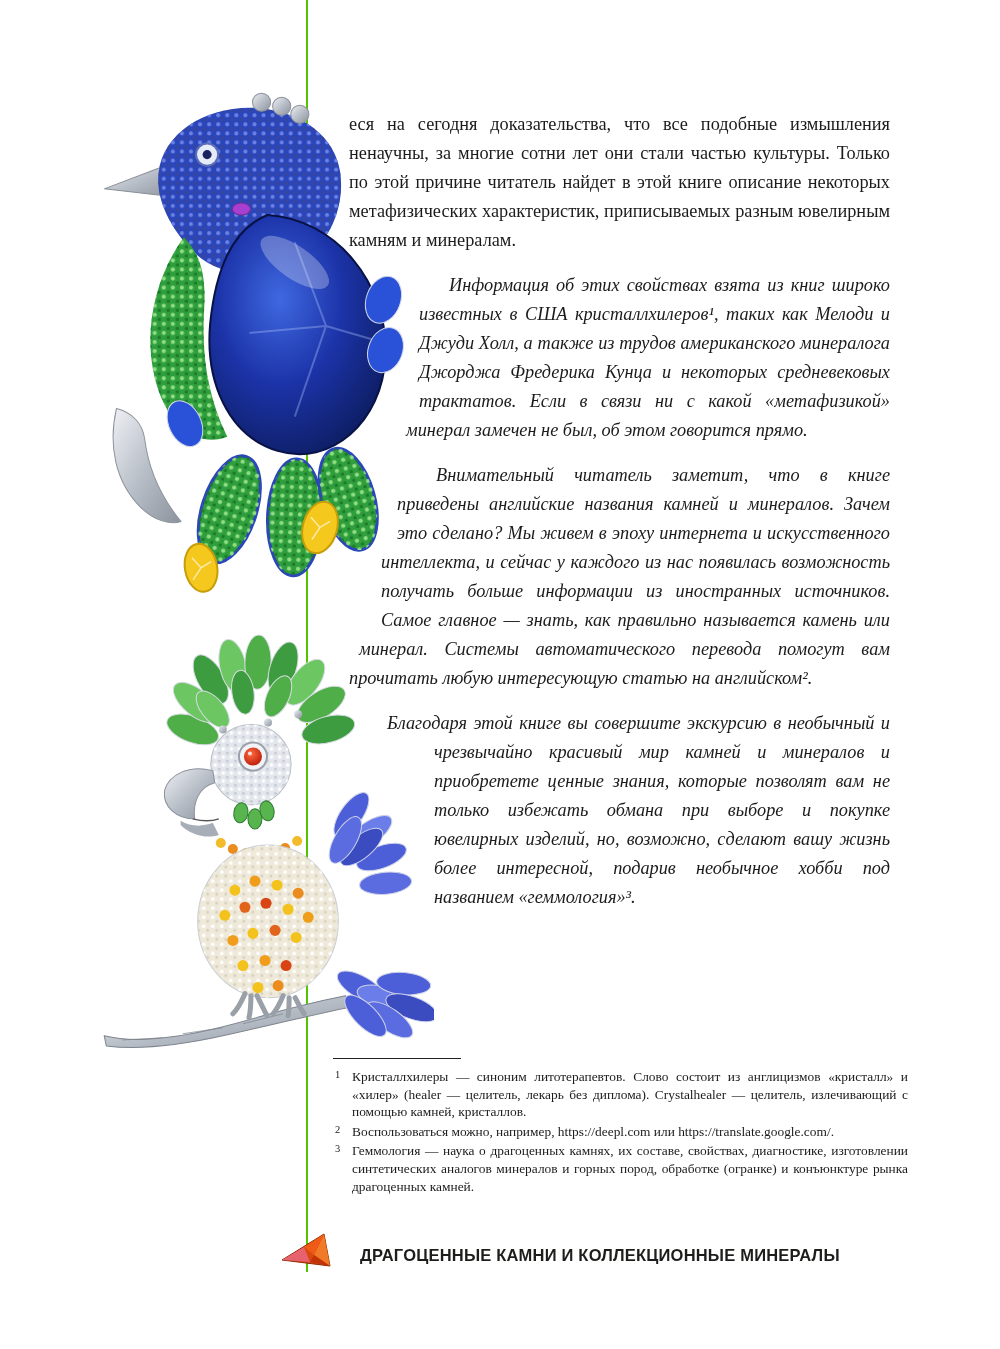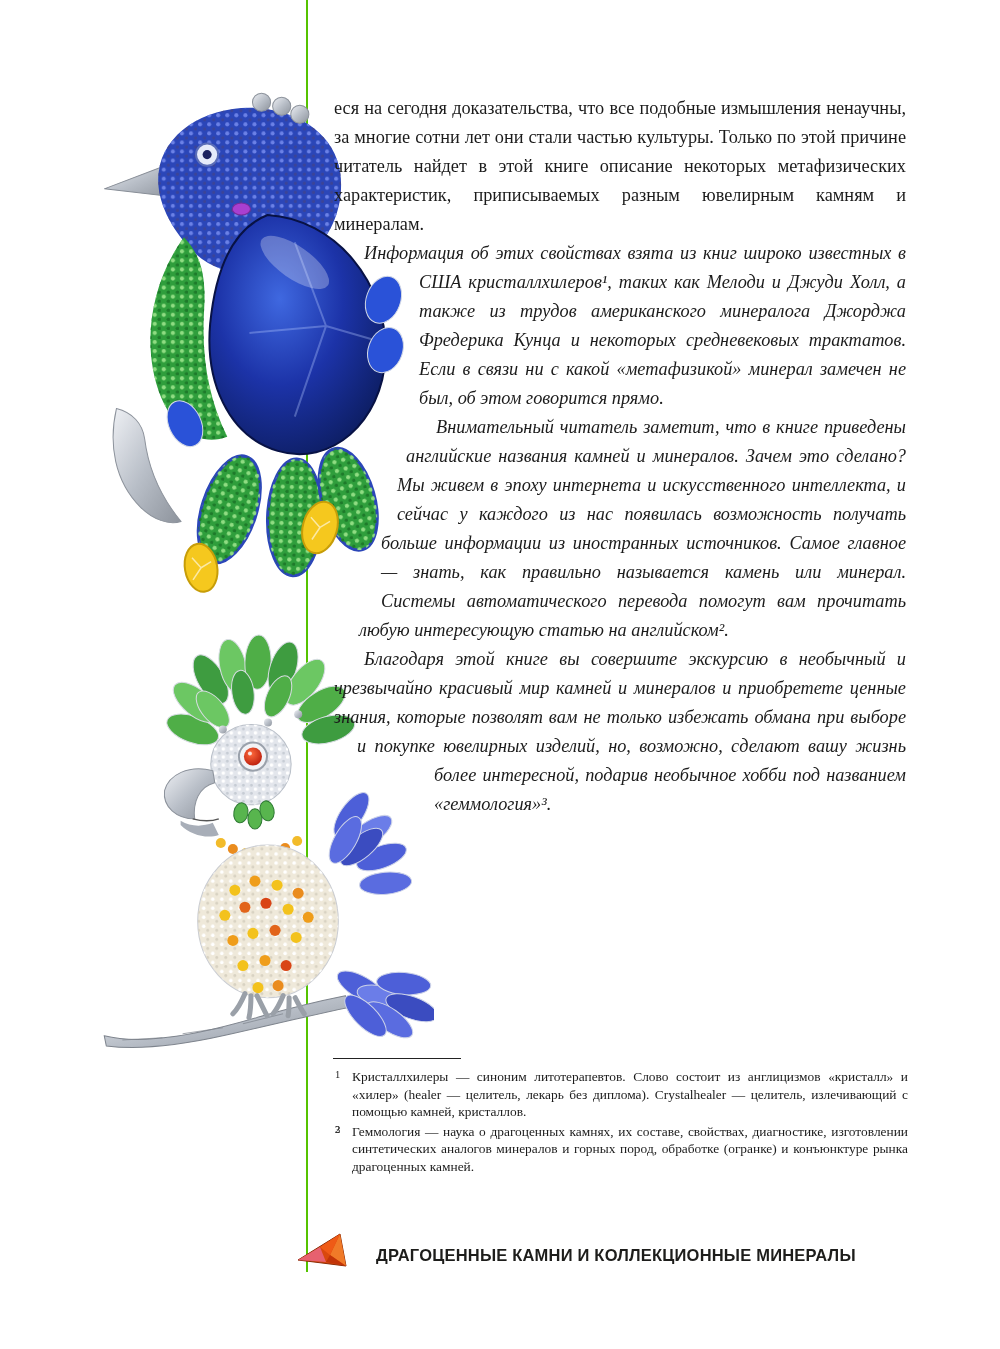--- a/index.html
+++ b/index.html
@@ -13,30 +13,30 @@
   .fig2 {left:92px; top:634px; width:342px; height:432px;}
   .text-col {
     position:absolute; left:333px; top:94px; width:573px; z-index:3;
     font-size:18.3px; line-height:29px; text-align:justify;
     hyphens:auto; -webkit-hyphens:auto;
   }
   .spacer {float:left; clear:left;}
   .s1{width:1px;height:174px} .s2{width:86px;height:145px} .s3{width:73px;height:58px}
   .s4{width:64px;height:58px} .s5{width:48px;height:87px} .s6{width:26px;height:29px}
   .s7{width:1px;height:87px}  .s8{width:24px;height:29px}  .s9{width:101px;height:210px}
-  p.body-p {margin:0; padding:0;}
+  p.body-p {margin:16px; padding:0;}
   p.indent {text-indent:30px;font-style:italic;}
   .footnotes {
     position:absolute; left:333px; top:1058px; width:575px; z-index:3;
     font-size:13.4px; line-height:17.6px; text-align:justify;
   }
   .fn-rule {width:128px; border-top:1.5px solid #222222; margin-bottom:9px;}
   .fn {position:relative; padding-left:19px; margin-bottom:2px;}
   .fn-num {position:absolute; left:2px; top:-2px; font-size:10.5px;}
-  .footer {position:absolute; left:16px; top:1228px; width:865px; height:56px; z-index:3;}
+  .footer {position:absolute; left:0; top:1228px; width:865px; height:56px; z-index:3;}
   .footer-gem {position:absolute; left:280px; top:2px;}
   .footer-title {
     position:absolute; left:360px; top:18px;
     font-family:"Liberation Sans", sans-serif; font-weight:700;
     font-size:16.5px; color:#1d1d1b; letter-spacing:0.2px;
   }
 </style>
 </head>
 <body>
 
@@ -237,20 +237,21 @@
   </div>
 
   <div class="footnotes">
     <div class="fn-rule"></div>
     <div class="fn">
       <span class="fn-num">1</span>
       <span>Кристаллхилеры — синоним литотерапевтов. Слово состоит из англицизмов «кристалл» и «хилер» (healer — целитель, лекарь без диплома). Crystalhealer — целитель, излечивающий с помощью камней, кристаллов.</span>
     </div>
     <div class="fn">
       <span class="fn-num">2</span>
+      <span>Воспользоваться можно, например, https://deepl.com или https://translate.google.com/.</span>
     </div>
     <div class="fn">
       <span class="fn-num">3</span>
       <span>Геммология — наука о драгоценных камнях, их составе, свойствах, диагностике, изготовлении синтетических аналогов минералов и горных пород, обработке (огранке) и конъюнктуре рынка драгоценных камней.</span>
     </div>
   </div>
 
   <div class="footer">
     <div class="footer-gem">
       <svg viewBox="0 0 54 44" width="54" height="44">

